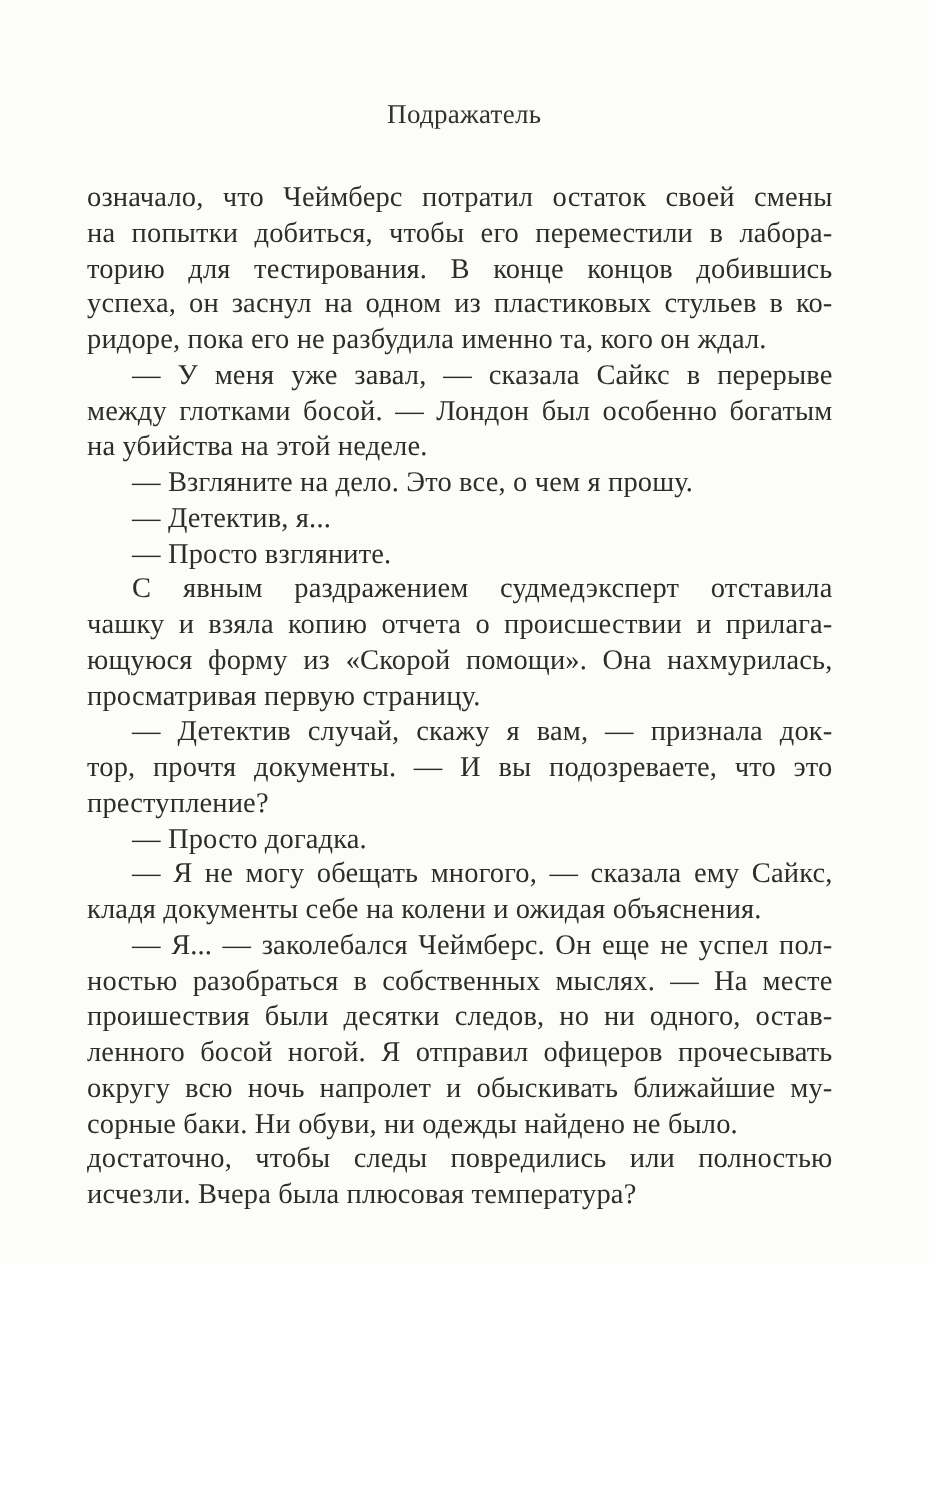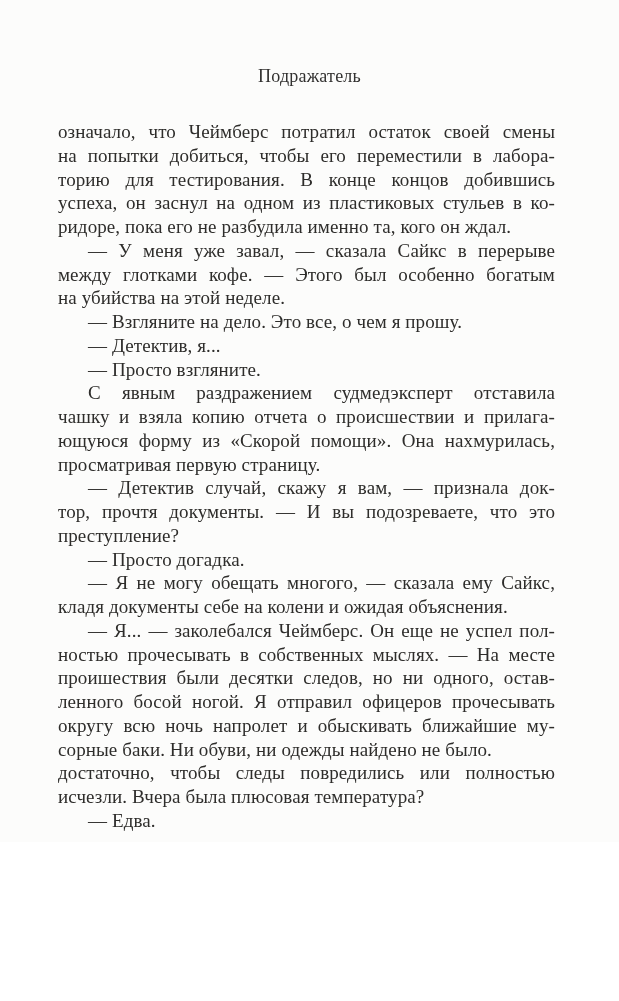--- a/index.html
+++ b/index.html
@@ -70,21 +70,21 @@
   <div class="text-block">
       <div class="paragraph">
         <div class="textline">означало, что Чеймберс потратил остаток своей смены</div>
         <div class="textline">на попытки добиться, чтобы его переместили в лабора-</div>
         <div class="textline">торию для тестирования. В конце концов добившись</div>
         <div class="textline">успеха, он заснул на одном из пластиковых стульев в ко-</div>
         <div class="textline para-last">ридоре, пока его не разбудила именно та, кого он ждал.</div>
       </div>
       <div class="paragraph">
         <div class="textline first-indent">— У меня уже завал, — сказала Сайкс в перерыве</div>
-        <div class="textline">между глотками кофе. — Этого был особенно богатым</div>
+        <div class="textline">между глотками босой. — Лондон был особенно богатым</div>
         <div class="textline para-last">на убийства на этой неделе.</div>
       </div>
       <div class="paragraph">
         <div class="textline first-indent para-last">— Взгляните на дело. Это все, о чем я прошу.</div>
       </div>
       <div class="paragraph">
         <div class="textline first-indent para-last">— Детектив, я...</div>
       </div>
       <div class="paragraph">
         <div class="textline first-indent para-last">— Просто взгляните.</div>
@@ -102,29 +102,26 @@
       </div>
       <div class="paragraph">
         <div class="textline first-indent para-last">— Просто догадка.</div>
       </div>
       <div class="paragraph">
         <div class="textline first-indent">— Я не могу обещать многого, — сказала ему Сайкс,</div>
         <div class="textline para-last">кладя документы себе на колени и ожидая объяснения.</div>
       </div>
       <div class="paragraph">
         <div class="textline first-indent">— Я... — заколебался Чеймберс. Он еще не успел пол-</div>
-        <div class="textline">ностью прочесывать в собственных мыслях. — На месте</div>
+        <div class="textline">ностью разобраться в собственных мыслях. — На месте</div>
         <div class="textline">проишествия были десятки следов, но ни одного, остав-</div>
         <div class="textline">ленного босой ногой. Я отправил офицеров прочесывать</div>
         <div class="textline">округу всю ночь напролет и обыскивать ближайшие му-</div>
         <div class="textline para-last">сорные баки. Ни обуви, ни одежды найдено не было.</div>
       </div>
       <div class="paragraph">
         <div class="textline">достаточно, чтобы следы повредились или полностью</div>
         <div class="textline para-last">исчезли. Вчера была плюсовая температура?</div>
       </div>
-      <div class="paragraph">
-        <div class="textline first-indent para-last">— Едва.</div>
-      </div>
     </div>
 
   <div class="page-number">17</div>
 </div>
 
 </body></html>

